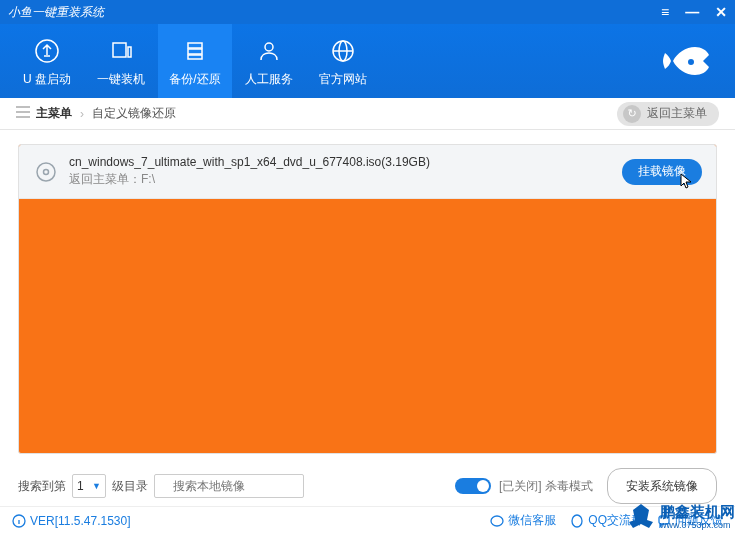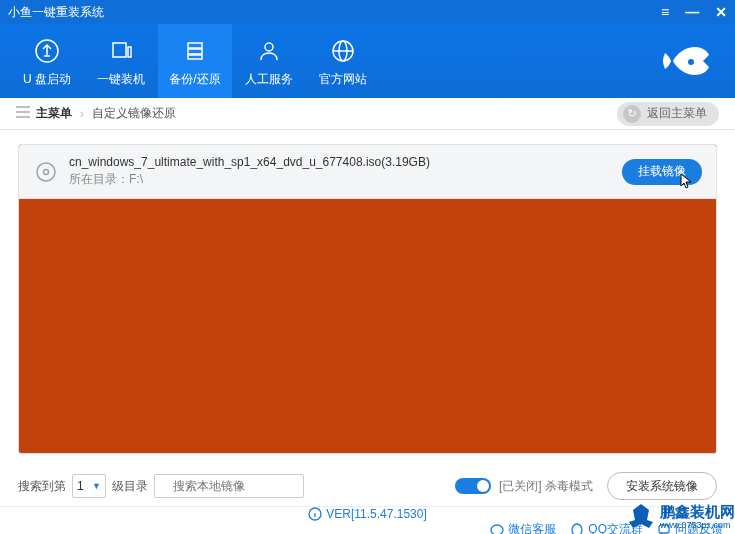--- a/index.html
+++ b/index.html
@@ -1,19 +1,19 @@
 <!DOCTYPE html>
 <html><head>
 <meta charset="utf-8">
 <style>
 * { margin: 0; padding: 0; box-sizing: border-box; font-family: "Microsoft YaHei", Arial, sans-serif; }
 body { width: 735px; height: 534px; background: #fff; position: relative; overflow: hidden; }
 
 .titlebar { height: 24px; background: #0f6ed8; color: #fff; display: flex; align-items: center; padding: 0 8px; font-size: 12px; }
-.titlebar .window-title { flex: 1; }
+.titlebar .window-title { flex: 1; font-style: italic; }
 .titlebar .win-controls { display: flex; gap: 16px; }
 .titlebar .win-controls span { cursor: pointer; font-size: 14px; font-weight: bold; }
 
 .header { height: 74px; background: linear-gradient(#0c74e6, #0e6dd7); display: flex; align-items: center; padding: 0 18px 0 10px; }
 .nav { display: flex; }
 .nav-item { display: flex; flex-direction: column; align-items: center; justify-content: center; color: #fff; width: 74px; height: 74px; font-size: 12px; cursor: pointer; position: relative; text-align: right; }
 .nav-item.active { background: #1983f3; }
 .nav-item .icon { height: 32px; display: flex; align-items: center; justify-content: center; margin-bottom: 4px; }
 .nav-item svg { stroke: #fff; fill: none; stroke-width: 1.5; }
 
@@ -24,43 +24,43 @@
 .brand .brand-text .url { font-size: 11px; opacity: .9; }
 
 .crumbbar { height: 32px; border-bottom: 1px solid #e5e5e5; display: flex; align-items: center; padding: 0 16px; font-size: 12px; color: #555; }
 .crumb-menu-icon { margin-right: 6px; color: #888; }
 .crumb-main { font-weight: bold; color: #333; margin-right: 8px; }
 .crumb-sep { color: #bbb; margin-right: 8px; }
 .return-btn { margin-left: auto; display: flex; align-items: center; background: #e3e3e3; color: #666; border-radius: 12px; height: 24px; padding: 0 12px 0 6px; font-size: 12px; cursor: pointer; }
 .return-btn .circ { width: 18px; height: 18px; border-radius: 9px; background: #c7c7c7; color: #fff; display: flex; align-items: center; justify-content: center; margin-right: 6px; font-size: 11px; }
 
 .content { padding: 14px 18px 0 18px; }
-.panel { border: 1px solid #e1e1e1; border-radius: 3px; background: #c2410c; height: 310px; overflow: hidden; }
+.panel { border: 1px solid #e1e1e1; border-radius: 3px; background: #f97316; height: 310px; overflow: hidden; }
 .iso-row { display: flex; align-items: center; padding: 10px 14px; background: #f3f5f7; border-bottom: 1px solid #e7e7e7; }
 .disc-icon { width: 26px; height: 26px; margin-right: 10px; display: flex; align-items: center; justify-content: center; }
 .iso-info { flex: 1; font-size: 12px; }
 .iso-name { color: #333; font-weight: 500; }
 .iso-path { color: #888; margin-top: 2px; }
 .mount-btn { background: #1a7de0; color: #fff; border: none; border-radius: 14px; height: 26px; padding: 0 16px; font-size: 12px; cursor: pointer; position: relative; }
 .cursor-fake { position: absolute; right: 10px; top: 14px; pointer-events: none; }
 
 .footer { position: absolute; left: 0; right: 0; bottom: 28px; height: 40px; display: flex; align-items: center; padding: 0 18px; font-size: 12px; color: #555; }
 .page-label { margin-right: 6px; }
 .page-select { width: 34px; height: 24px; border: 1px solid #ccc; display: inline-flex; align-items: center; justify-content: space-between; padding: 0 4px; border-radius: 2px; margin-right: 6px; cursor: pointer; color: #333; }
 .page-select .tri { color: #1a7de0; font-size: 9px; }
 .search-input { width: 150px; height: 24px; border: 1px solid #ccc; border-radius: 2px; padding: 0 18px; font-size: 12px; color: #888; margin-left: 6px; }
 
 .toggle { margin-left: auto; display: flex; align-items: center; margin-right: 14px; }
 .switch { width: 36px; height: 16px; border-radius: 8px; background: #1a7de0; position: relative; margin-right: 8px; cursor: pointer; }
 .switch .knob { width: 12px; height: 12px; background: #fff; border-radius: 6px; position: absolute; top: 2px; right: 2px; }
 .toggle-text { color: #777; }
 
-.install-btn { height: 28px; border: 1px solid #bbb; background: #fff; border-radius: 14px; padding: 0 18px; font-size: 12px; color: #333; cursor: pointer; }
-
-.statusbar { position: absolute; left: 0; right: 0; bottom: 0; height: 28px; display: flex; align-items: center; padding: 0 12px; font-size: 12px; color: #1a7de0; border-top: 1px solid #eee; flex-direction: column; }
+.install-btn { height: 36px; border: 1px solid #bbb; background: #fff; border-radius: 14px; padding: 0 18px; font-size: 12px; color: #333; cursor: pointer; }
+
+.statusbar { position: absolute; left: 0; right: 0; bottom: 0; height: 28px; display: flex; align-items: center; padding: 0 12px; font-size: 12px; color: #1a7de0; border-top: 1px solid #eee; }
 .statusbar .ver { display: flex; align-items: center; gap: 4px; }
 .statusbar .links { margin-left: auto; display: flex; gap: 14px; }
 .statusbar .links a { color: #1a7de0; text-decoration: none; display: flex; align-items: center; gap: 4px; cursor: pointer; }
 
 .watermark { position: absolute; right: 0; bottom: 4px; display: flex; align-items: center; font-size: 15px; font-weight: bold; color: #0a5fb5; pointer-events: none; }
 .watermark .wm-sub { font-size: 9px; font-weight: normal; display: block; color: #0a5fb5; margin-top: -2px; }
 .watermark svg { margin-right: 4px; }
 </style>
 </head>
 <body>
@@ -150,21 +150,21 @@
   <div class="panel">
     <div class="iso-row">
       <span class="disc-icon">
         <svg width="24" height="24" viewBox="0 0 24 24" fill="none" stroke="#9aa5ae" stroke-width="1.5">
             <circle cx="12" cy="12" r="9"></circle>
             <circle cx="12" cy="12" r="2.5"></circle>
           </svg>
       </span>
       <div class="iso-info">
         <div class="iso-name">cn_windows_7_ultimate_with_sp1_x64_dvd_u_677408.iso(3.19GB)</div>
-        <div class="iso-path">所在目录：F:\</div>
+        <div class="iso-path">返回主菜单：F:\</div>
       </div>
       <button class="mount-btn">
         <span>挂载镜像</span>
         <svg class="cursor-fake" width="12" height="16" viewBox="0 0 12 16">
             <path fill="#fff" stroke="#000" stroke-width="1" d="M1 1l0 12 3-3 2 5 2-1-2-5 5 0z"></path>
           </svg>
       </button>
     </div>
   </div>
 </div>

